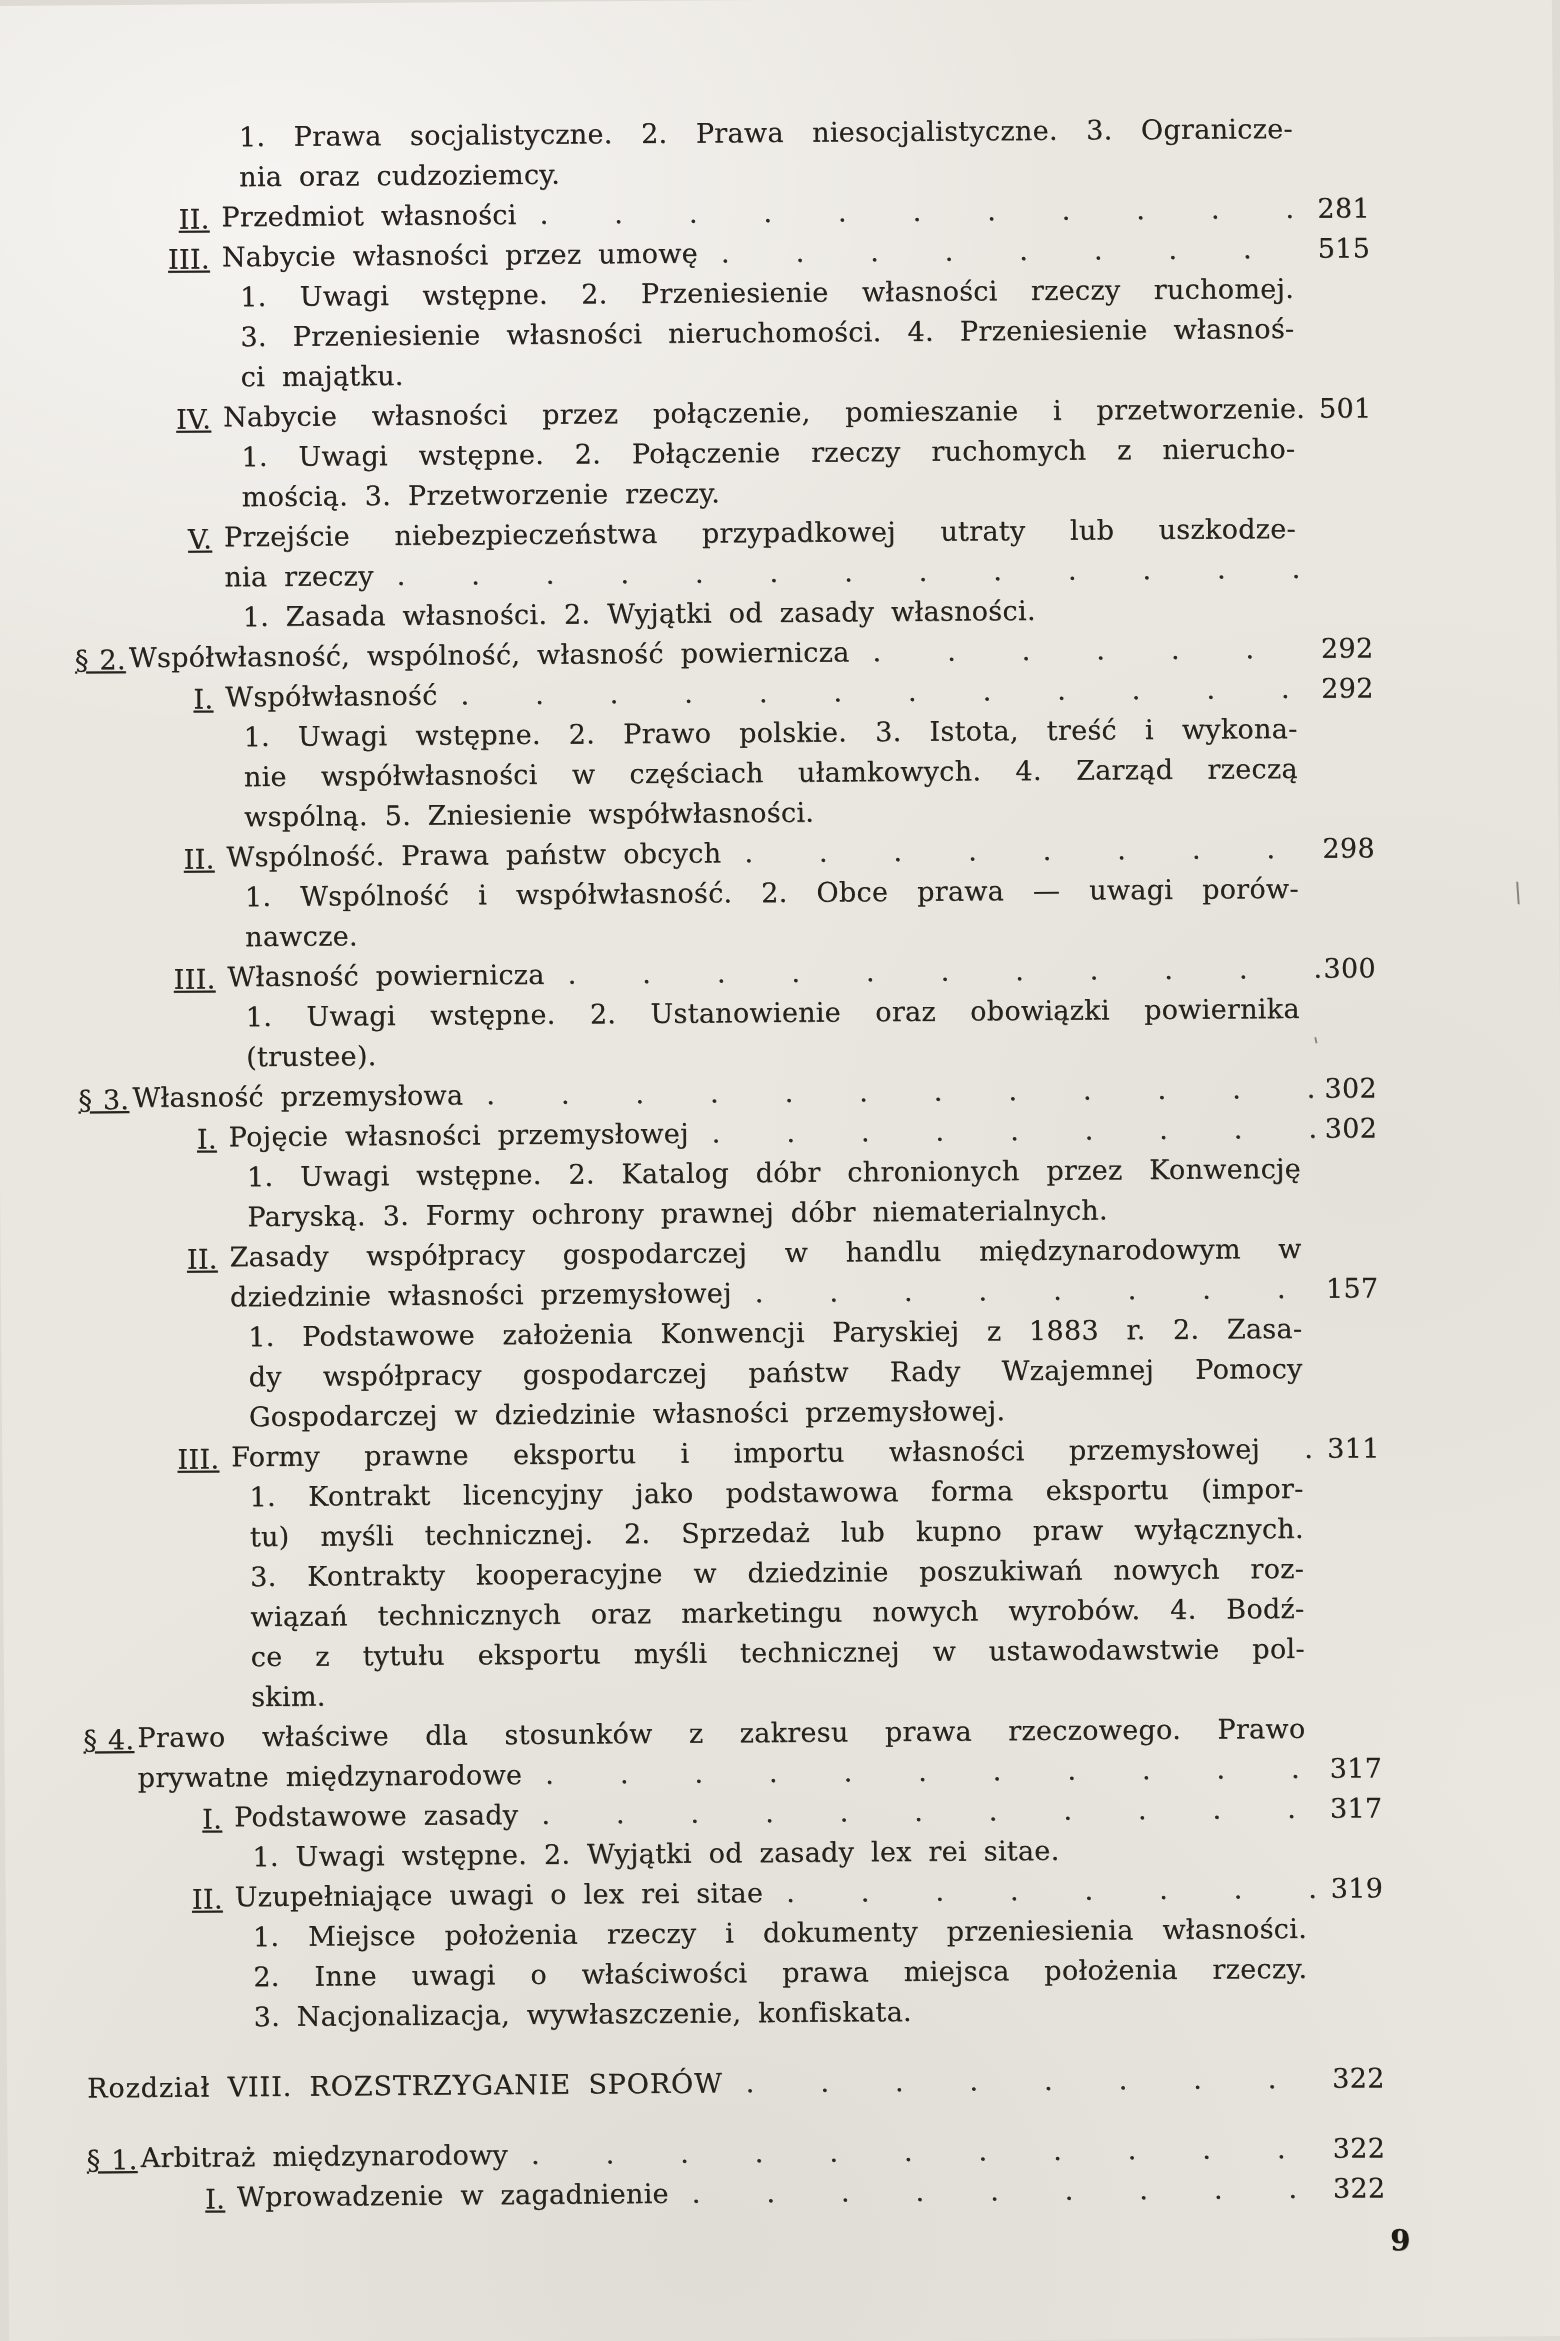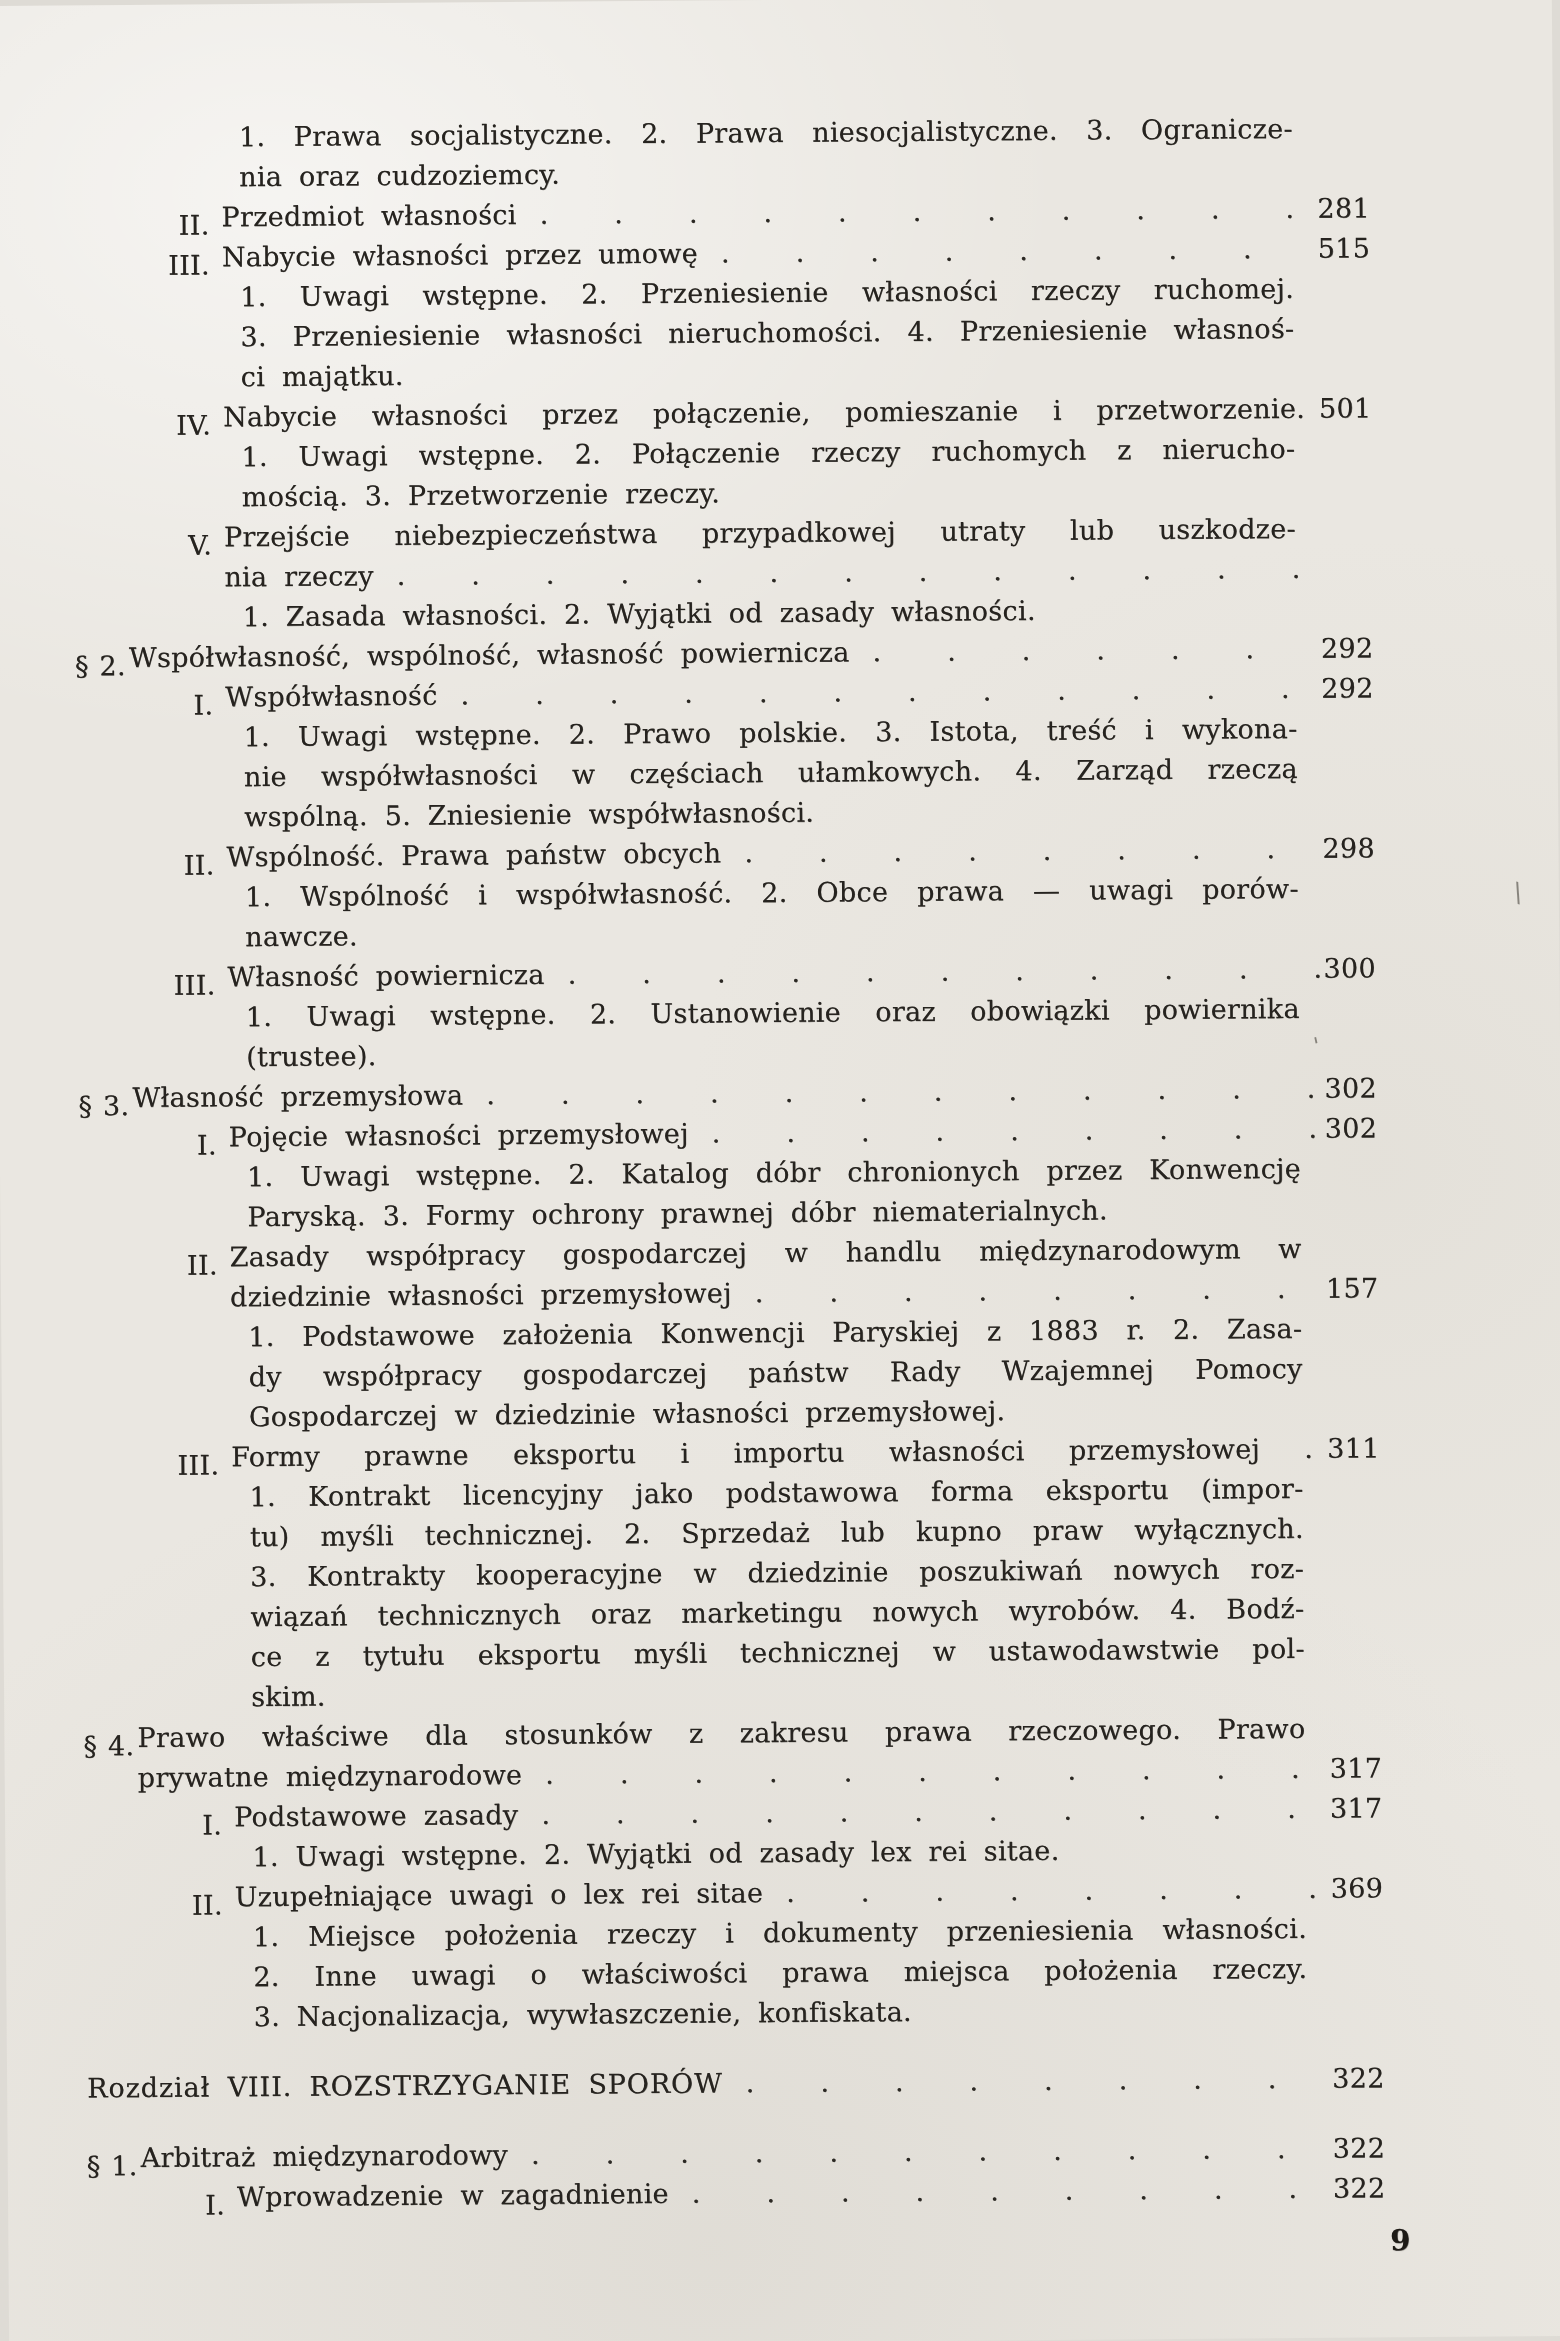--- a/index.html
+++ b/index.html
@@ -26,21 +26,21 @@
     word-spacing:7.9px;
     letter-spacing:0.3px;
     text-shadow:0.3px 0.3px 0.4px rgba(28,25,20,.55);
   }
   .entry{position:relative;}
   .entry.sub{margin-left:247px;}
   .entry.roman{margin-left:229px;}
   .entry.section{margin-left:133px;}
   .entry.chapter{margin-left:80px;}
   .entry.gap{margin-top:30px;}
-  .label{position:absolute;top:8px;white-space:nowrap;}
+  .label{position:absolute;top:2px;white-space:nowrap;text-decoration:underline;}
   .roman > .label{left:-80px;width:68px;text-align:right;}
   .section > .label{left:-54px;width:51px;text-align:left;word-spacing:1.7px;}
   .line{min-height:40px;}
   .line.just{text-align:justify;text-align-last:justify;padding-right:96px;}
   .line.flex{display:flex;align-items:baseline;}
   .t{white-space:nowrap;}
   .t.j{flex:1;white-space:normal;text-align:justify;text-align-last:justify;margin-right:14px;}
   .chapter .t{letter-spacing:0.9px;}
   .dots{
     flex:1;overflow:hidden;white-space:nowrap;
@@ -221,21 +221,21 @@
         </div>
       </div>
       <div class="entry sub">
         <div class="line">1. Uwagi wstępne. 2. Wyjątki od zasady lex rei sitae.</div>
       </div>
       <div class="entry roman">
         <span class="label">II.</span>
         <div class="line flex">
           <span class="t">Uzupełniające uwagi o lex rei sitae</span>
           <span class="dots">........................</span>
-          <span class="pg">369</span>
+          <span class="pg">319</span>
         </div>
       </div>
       <div class="entry sub">
         <div class="line just">1. Miejsce położenia rzeczy i dokumenty przeniesienia własności.</div>
         <div class="line just">2. Inne uwagi o właściwości prawa miejsca położenia rzeczy.</div>
         <div class="line">3. Nacjonalizacja, wywłaszczenie, konfiskata.</div>
       </div>
       <div class="entry chapter gap">
         <div class="line flex">
           <span class="t">Rozdział VIII. ROZSTRZYGANIE SPORÓW</span>

